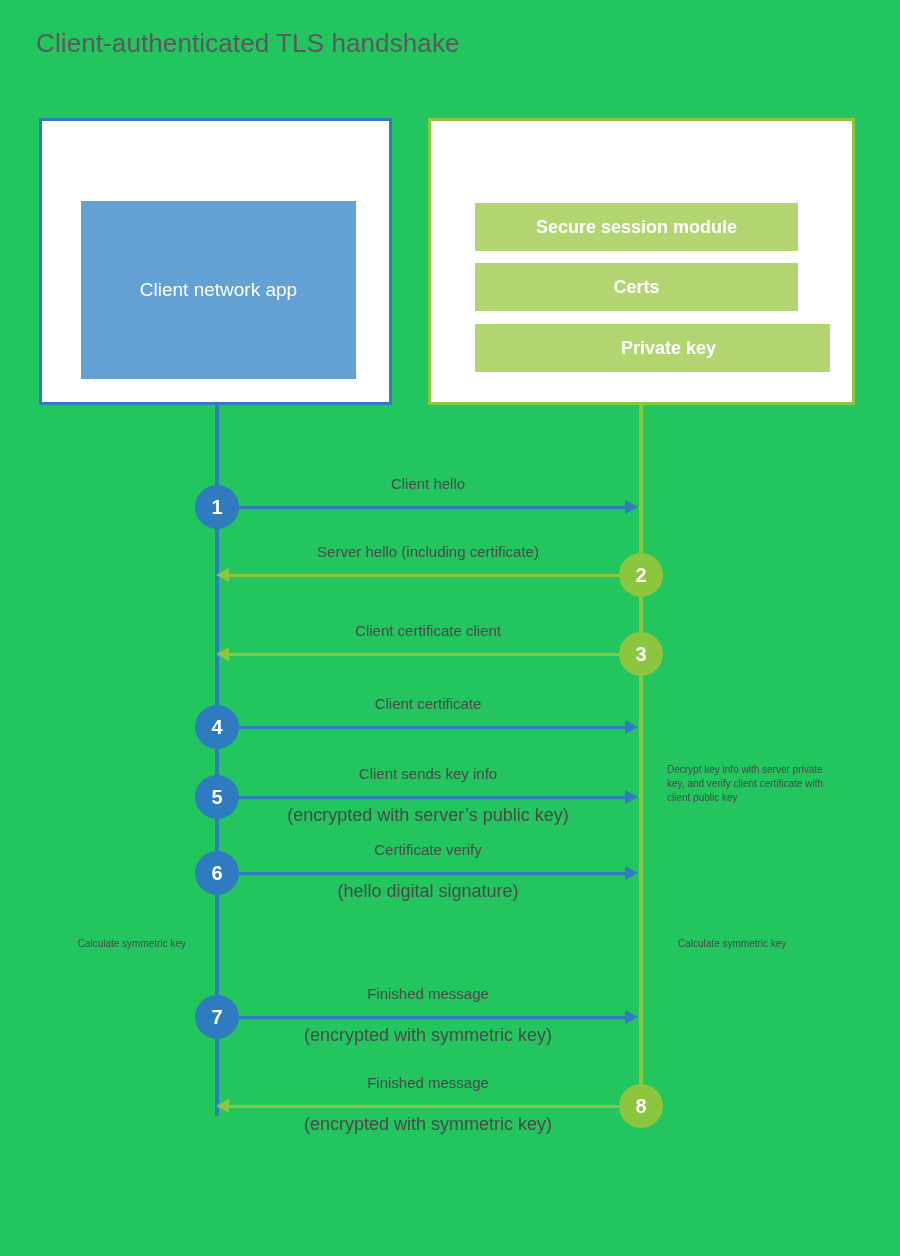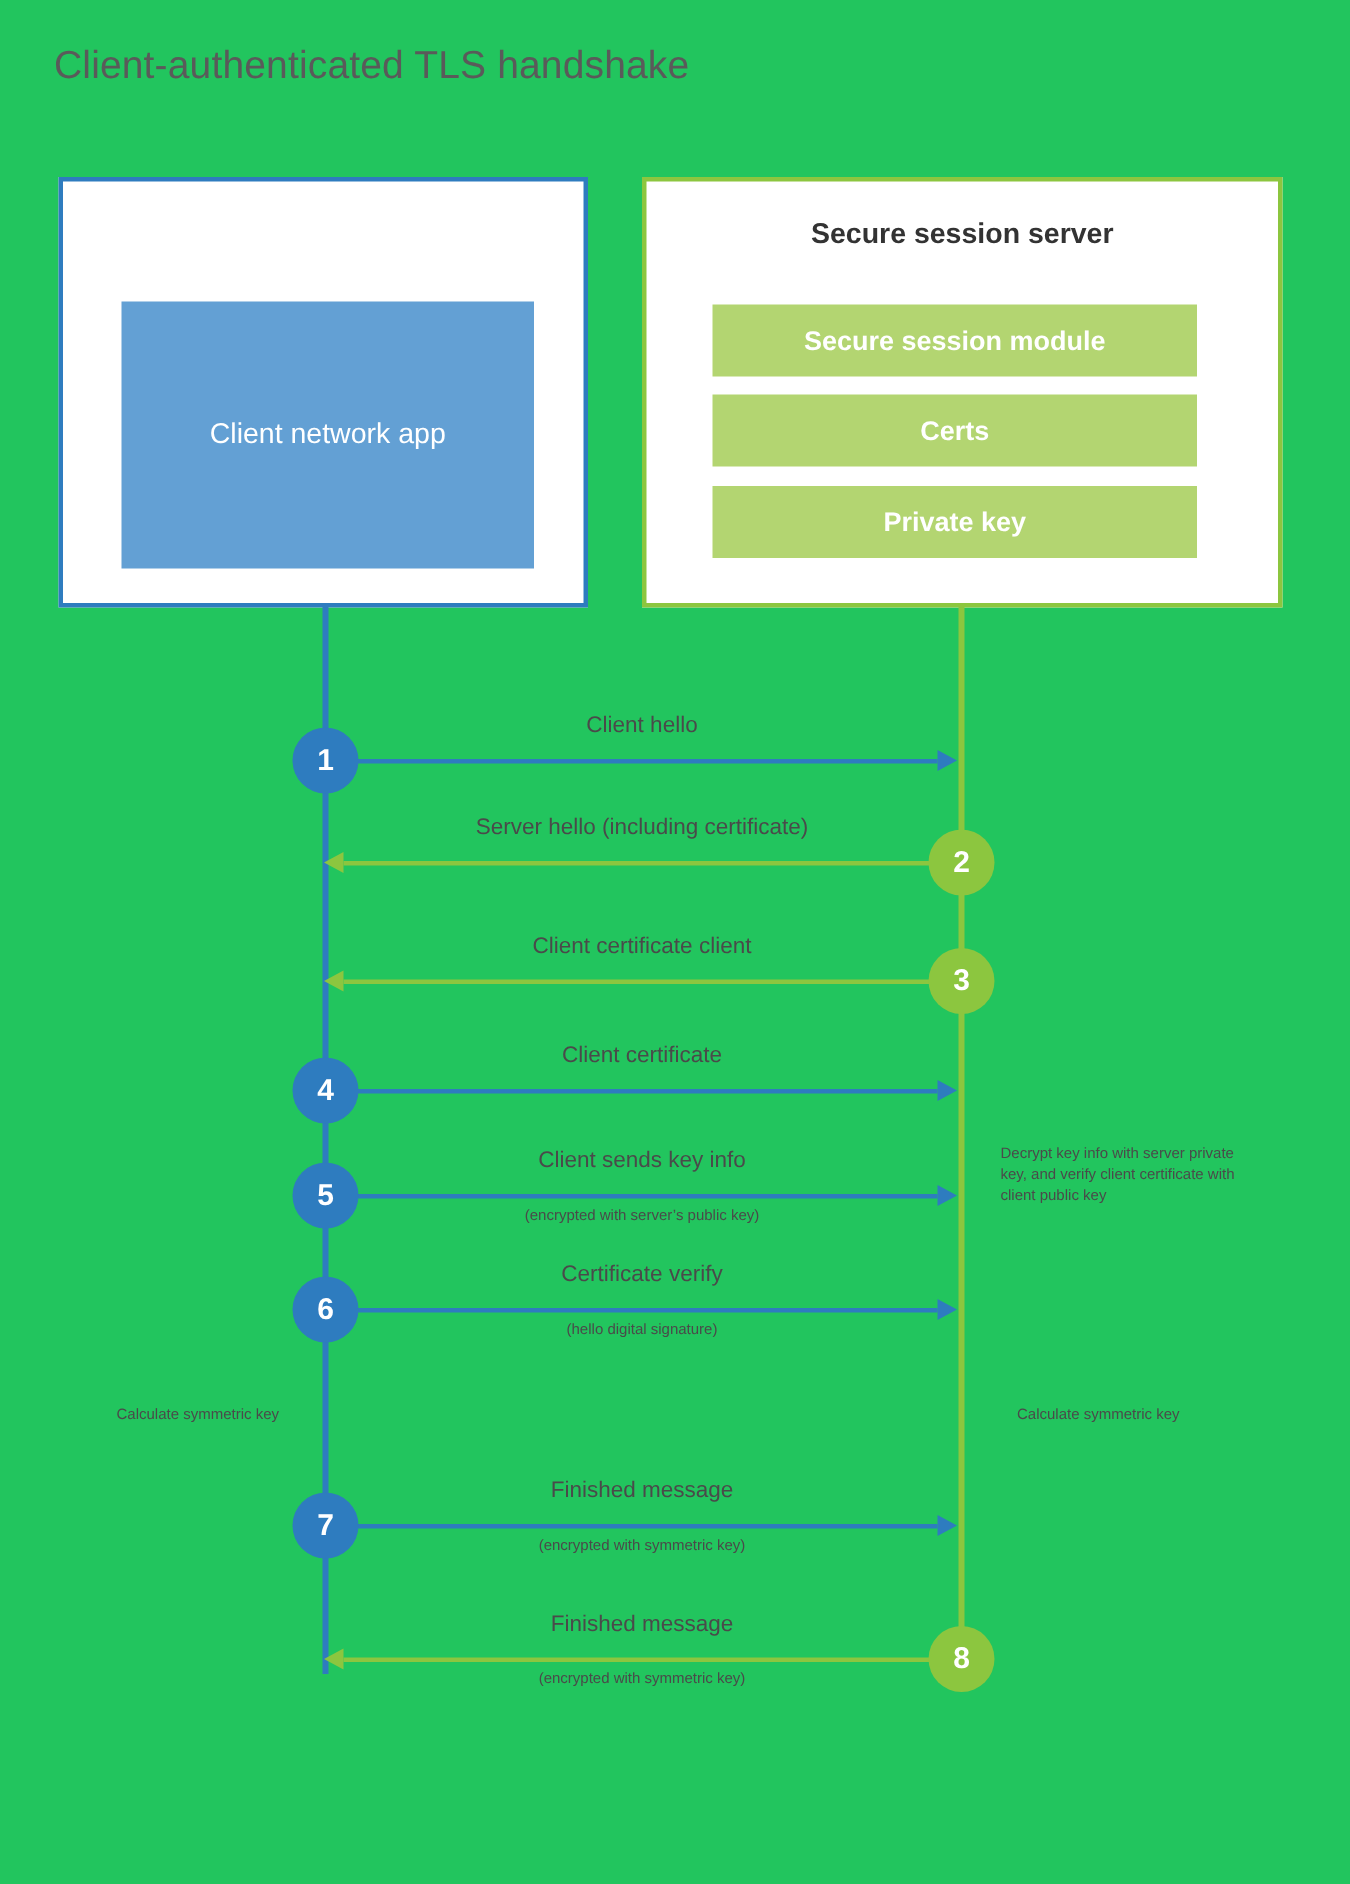--- a/index.html
+++ b/index.html
@@ -85,21 +85,21 @@
     color: #ffffff;
     font-size: 18px;
     display: flex;
     align-items: center;
     justify-content: center;
     text-align: center;
     font-weight: bold;
   }
   #server-block-0 { top: 82px; }
   #server-block-1 { top: 142px; }
-  #server-block-2 { top: 203px; }
+  #server-block-2 { top: 203px; padding-left: 32px; }
 
   
   .lifeline {
     position: absolute;
     width: 4px;
   }
   #client-lifeline {
     left: 215px;
     top: 402px;
     height: 714px;
@@ -165,21 +165,21 @@
     font-size: 15px;
     color: #4a4a4a;
     white-space: nowrap;
     top: -32px;
     transform: translateX(-50%);
     left: 428px;
   }
   .step-sublabel {
     position: absolute;
     text-align: center;
-    font-size: 10px;
+    font-size: 18px;
     color: #4a4a4a;
     white-space: nowrap;
     top: 8px;
     transform: translateX(-50%);
     left: 428px;
   }
 
   
   .side-note {
     position: absolute;
@@ -211,21 +211,20 @@
 
 <div id="page">
 
   <div id="page-title">Client-authenticated TLS handshake</div>
 
   <div class="endpoint-box" id="client-device-box">
     <div id="client-app-block">Client network app</div>
   </div>
 
   <div class="endpoint-box" id="server-box">
-    <div class="endpoint-title">Secure session server</div>
     <div class="server-block" id="server-block-0">Secure session module</div>
     <div class="server-block" id="server-block-1">Certs</div>
     <div class="server-block" id="server-block-2">Private key</div>
   </div>
 
   <div class="lifeline" id="client-lifeline"></div>
   <div class="lifeline" id="server-lifeline"></div>
 
   <div class="step-row" style="top:507px;">
     <div class="step-label">Client hello</div>

